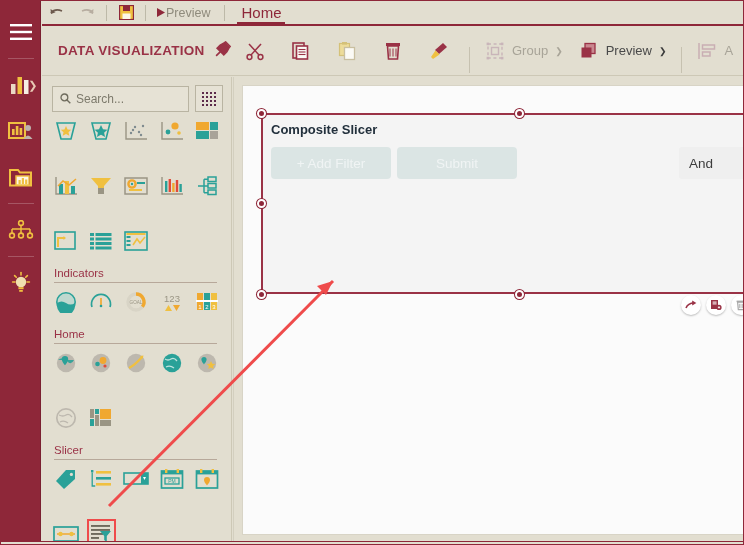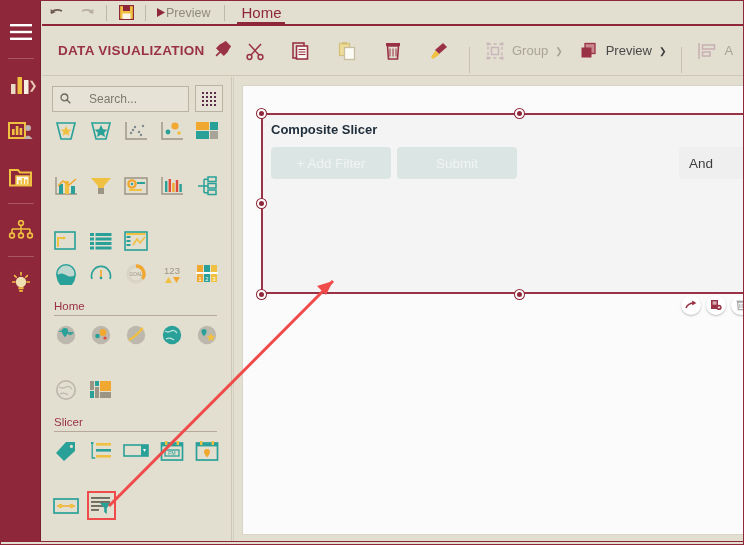--- a/index.html
+++ b/index.html
@@ -107,21 +107,21 @@
     border-right: 1px solid #cdc8b6;
     overflow: hidden;
   }
   .panel-top {
     display: flex; align-items: center; gap: 6px;
     padding: 8px 8px 6px 10px;
   }
   .search-box {
     flex: 1; height: 26px;
     background: #e6e2d5; border: 1px solid #b9b4a2;
-    display: flex; align-items: center; gap: 18px; padding: 0 7px; text-align: right;
+    display: flex; align-items: center; gap: 5px; padding: 0 7px; text-align: right;
   }
   .search-box .ph { font-size: 12px; color: #7d7a6c; }
   .grid-toggle {
     width: 28px; height: 27px;
     background: #e6e2d5; border: 1px solid #b9b4a2;
     display: flex; align-items: center; justify-content: center;
   }
   .icon-grid {
     display: grid; grid-template-columns: repeat(5, 1fr);
     padding: 0 6px; row-gap: 22px;
@@ -562,20 +562,24 @@
               <rect x="2.5" y="5" width="4" height="2"></rect>
               <rect x="2.5" y="9" width="4" height="2"></rect>
               <rect x="2.5" y="13" width="4" height="2"></rect>
             </g>
             <rect x="2.5" y="2" width="19" height="2" fill="#f0c040"></rect>
             <path d="M9 14 L13 8 L16 12 L21 6" fill="none" stroke="#f0c040" stroke-width="1.6"></path>
           </svg>
       </div>
     </div>
 
+    <div class="sec-head">
+      <div class="lbl">Indicators</div>
+      <div class="rule"></div>
+    </div>
     <div class="icon-grid">
       <div class="wicon">
         <svg width="24" height="22" viewBox="0 0 24 22">
             <circle cx="12" cy="11" r="9.2" fill="#bfd8cf" stroke="#2aa198" stroke-width="1.6"></circle>
             <path d="M3 12 q4.5 -3 9 0 t9 0 v3 a9 9 0 0 1 -18 0 z" fill="#2aa198"></path>
           </svg>
       </div>
       <div class="wicon">
         <svg width="24" height="22" viewBox="0 0 24 22">
             <path d="M3 16 A9.5 9.5 0 1 1 21 16" fill="none" stroke="#2aa198" stroke-width="1.7"></path>

